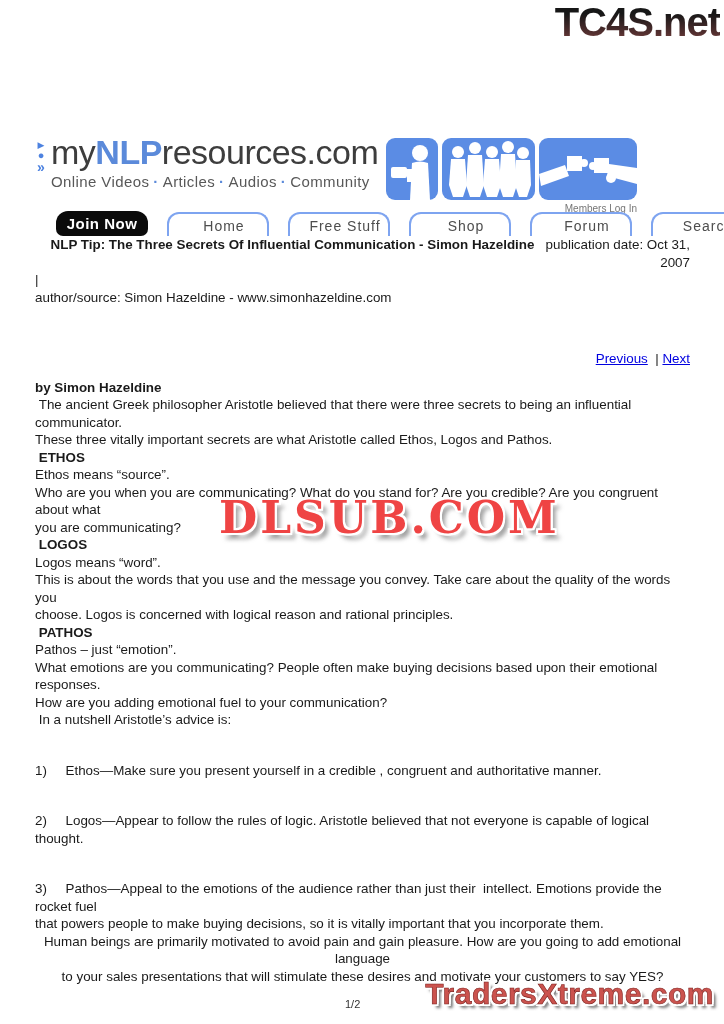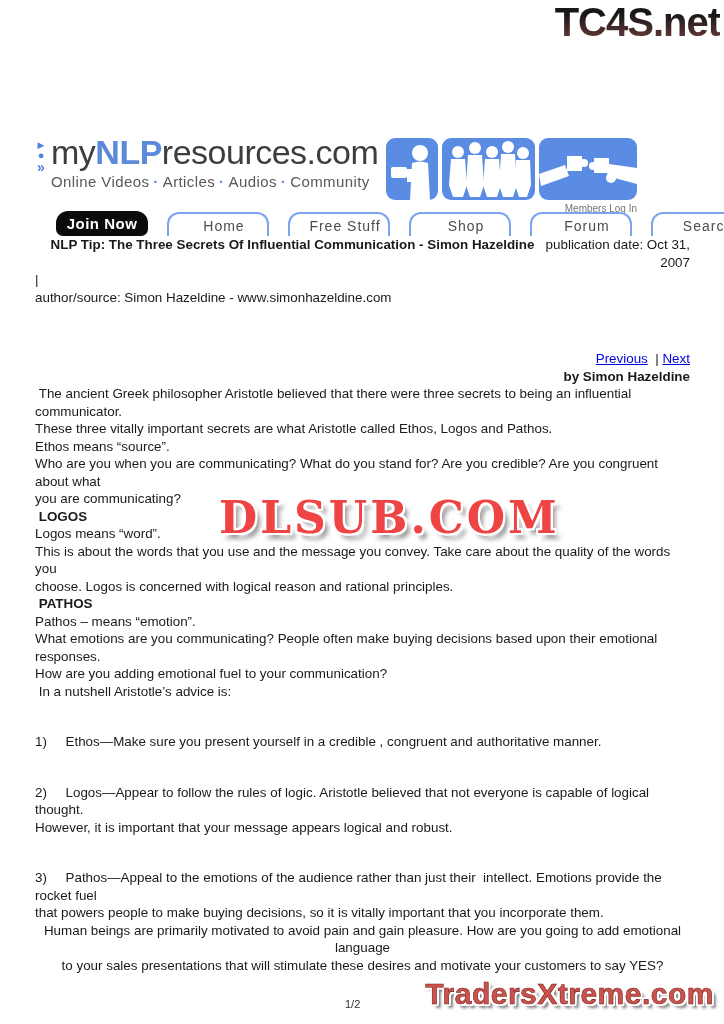--- a/index.html
+++ b/index.html
@@ -49,21 +49,21 @@
   }
 
   
   #article{left:35px;top:236px;width:655px;font-size:13.4px;line-height:17.5px;}
   #title-line{text-align:right;white-space:pre-wrap;}
   #title-line .tb{font-weight:bold;}
   .pre{white-space:pre-wrap;}
   #pagination{text-align:right;margin-top:44px;}
   #pagination a, a.link{color:#0000e0;text-decoration:underline;cursor:pointer;}
   #nbsp-line{text-align:right;padding-right:8px;}
-  #byline{text-align:right;font-weight:bold;}
+  #byline{text-align:left;font-weight:bold;margin-top:11px;}
   .line{white-space:pre-wrap;}
   .line.bold{font-weight:bold;}
   .line.gap{margin-top:33px;}
   .line.center{text-align:center;}
 
   
   #dlsub{
     left:219px;top:492px;z-index:5;
     font-family:"DejaVu Serif",serif;font-weight:bold;font-size:44px;letter-spacing:3px;
     color:#ef4444;
@@ -152,35 +152,35 @@
   <div id="title-line"><span class="tb">NLP Tip: The Three Secrets Of Influential Communication - Simon Hazeldine</span><span>   publication date: Oct 31, 2007</span></div>
   <div class="pre">|</div>
   <div class="pre">author/source: Simon Hazeldine - www.simonhazeldine.com</div>
 
   <div id="pagination"><a class="link pre">Previous</a><span class="pre">  | </span><a class="link pre">Next</a></div>
 
   <div id="byline">by Simon Hazeldine</div>
 
   <div class="line"> The ancient Greek philosopher Aristotle believed that there were three secrets to being an influential communicator.</div>
   <div class="line">These three vitally important secrets are what Aristotle called Ethos, Logos and Pathos.</div>
+  <div class="line bold"> ETHOS</div>
   <div class="line">Ethos means “source”.</div>
   <div class="line">Who are you when you are communicating? What do you stand for? Are you credible? Are you congruent about what</div>
   <div class="line">you are communicating?</div>
   <div class="line bold"> LOGOS</div>
   <div class="line">Logos means “word”.</div>
   <div class="line">This is about the words that you use and the message you convey. Take care about the quality of the words you</div>
   <div class="line">choose. Logos is concerned with logical reason and rational principles.</div>
   <div class="line bold"> PATHOS</div>
-  <div class="line">Pathos – means “emotion”.</div>
+  <div class="line">Pathos – just “emotion”.</div>
   <div class="line">What emotions are you communicating? People often make buying decisions based upon their emotional responses.</div>
   <div class="line">How are you adding emotional fuel to your communication?</div>
   <div class="line"> In a nutshell Aristotle’s advice is:</div>
   <div class="line gap">1)     Ethos—Make sure you present yourself in a credible , congruent and authoritative manner.</div>
   <div class="line gap">2)     Logos—Appear to follow the rules of logic. Aristotle believed that not everyone is capable of logical thought.</div>
-  <div class="line">However, it is important that your message appears logical and robust.</div>
   <div class="line gap">3)     Pathos—Appeal to the emotions of the audience rather than just their  intellect. Emotions provide the rocket fuel</div>
   <div class="line">that powers people to make buying decisions, so it is vitally important that you incorporate them.</div>
   <div class="line center">Human beings are primarily motivated to avoid pain and gain pleasure. How are you going to add emotional language</div>
   <div class="line center">to your sales presentations that will stimulate these desires and motivate your customers to say YES?</div>
 
 </div>
 
 <div id="dlsub" class="abs">DLSUB.COM</div>
 
 <div id="page-num" class="abs">1/2</div>

